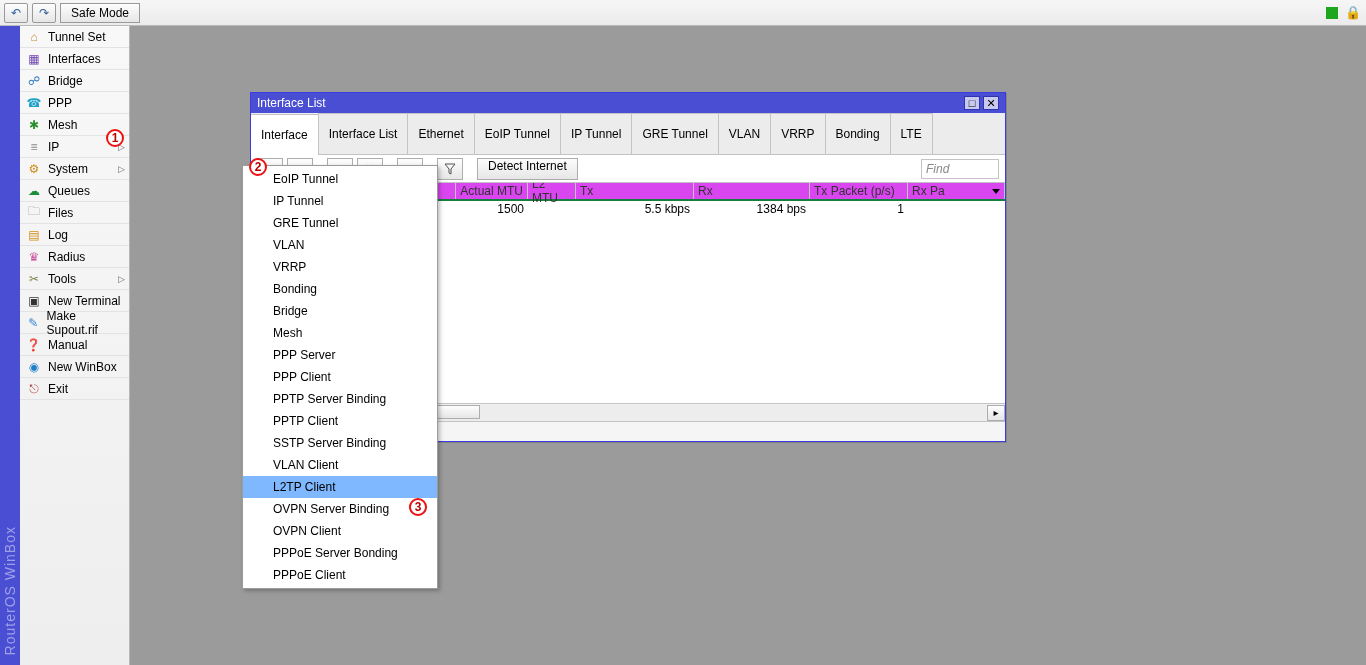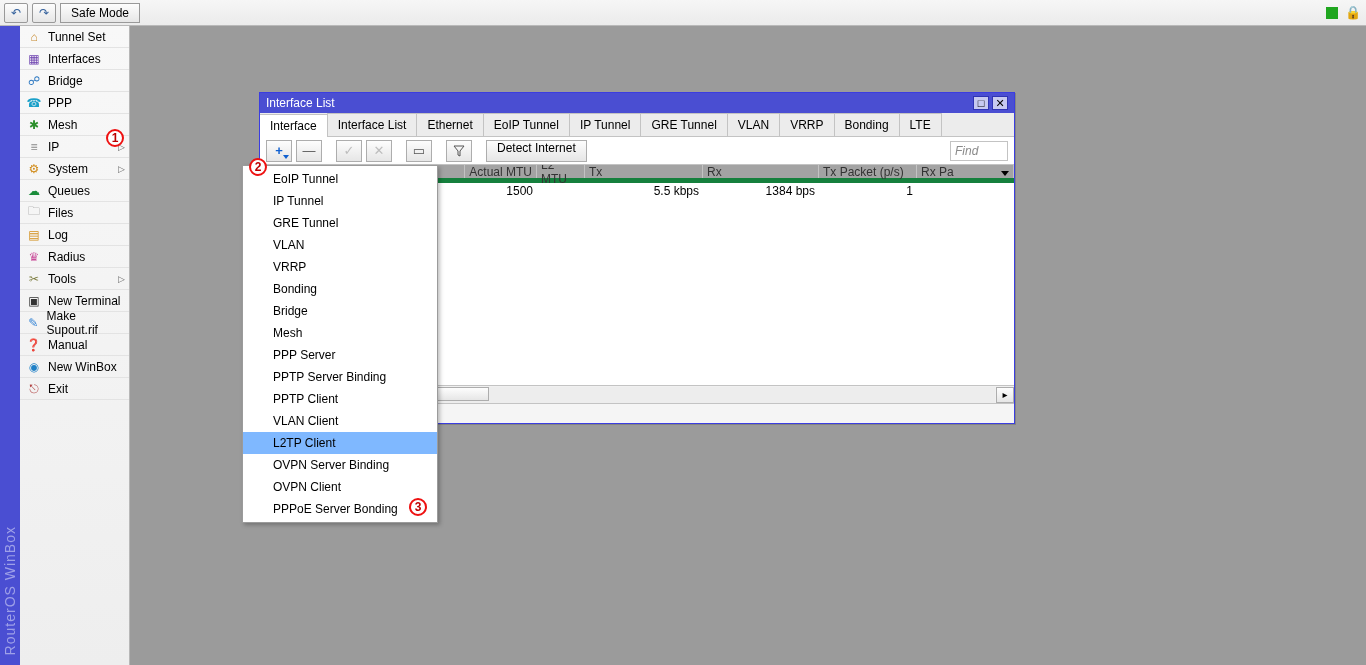--- a/index.html
+++ b/index.html
@@ -20,39 +20,39 @@
   .sidebar { width:110px; background:linear-gradient(#f8f8f8,#eeeeee); border-right:1px solid #b7b7b7; }
   .sidebar .item { height:22px; display:flex; align-items:center; gap:6px; padding:0 6px; border-bottom:1px solid #e3e3e3; cursor:pointer; position:relative; }
   .sidebar .item .ico { width:16px; height:16px; display:flex; align-items:center; justify-content:center; font-size:12px; }
   .sidebar .item .sub { position:absolute; right:4px; color:#6b6b6b; font-size:9px; }
   .workarea { flex:1; background:#9b9b9b; position:relative; }
 
   
   .annot { position:absolute; width:18px; height:18px; border:2px solid #e11; border-radius:50%; background:#fff; display:flex; align-items:center; justify-content:center; color:#b00; font-weight:bold; font-size:12px; z-index:200; }
 
   
-  .window { position:absolute; left:259px; top:92px; width:756px; background:#fff; border:1px solid #3b3de0; box-shadow:1px 1px 0 rgba(0,0,0,.15); }
+  .window { position:absolute; left:250px; top:92px; width:756px; background:#fff; border:1px solid #3b3de0; box-shadow:1px 1px 0 rgba(0,0,0,.15); }
   .titlebar { height:20px; background:#4a4ed2; color:#fff; display:flex; align-items:center; padding:0 6px; font-size:12px; }
   .titlebar .twrap { flex:1; }
   .titlebar .winbtn { width:16px; height:14px; margin-left:3px; border:1px solid #2f33b2; background:#c7c9f1; color:#000; display:flex; align-items:center; justify-content:center; font-size:11px; cursor:pointer; }
   .tabs { display:flex; background:#ececec; border-bottom:1px solid #c3c3c3; }
-  .tabs .tab { padding:4px 10px; border:1px solid #c3c3c3; border-bottom:none; margin-right:-1px; background:#ececec; cursor:pointer; }
+  .tabs .tab { padding:13px 10px; border:1px solid #c3c3c3; border-bottom:none; margin-right:-1px; background:#ececec; cursor:pointer; }
   .tabs .tab.active { background:#fff; position:relative; top:1px; }
   .tabs .tab:first-child { border-left:none; }
 
   .toolbar2 { height:28px; background:#fff; border-bottom:1px solid #c3c3c3; display:flex; align-items:center; padding:0 6px; gap:4px; position:relative; }
   .toolbar2 .btn { width:26px; height:22px; border:1px solid #adadad; background:linear-gradient(#fdfdfd,#e6e6e6); display:flex; align-items:center; justify-content:center; font-size:13px; color:#555; cursor:pointer; }
   .toolbar2 .btn.plus { color:#1060d0; font-weight:bold; position:relative; }
   .toolbar2 .btn.plus::after { content:""; position:absolute; right:2px; bottom:2px; border-left:3px solid transparent; border-right:3px solid transparent; border-top:4px solid #1060d0; }
   .toolbar2 .gap { width:6px; }
   .toolbar2 .detect { height:22px; padding:0 10px; border:1px solid #adadad; background:linear-gradient(#fdfdfd,#e6e6e6); cursor:pointer; }
-  .toolbar2 .findbox { margin-left:auto; width:58px; height:20px; border:1px solid #c3c3c3; color:#8a8a8a; font-style:italic; padding:0 4px; display:flex; align-items:center; }
+  .toolbar2 .findbox { margin-left:auto; width:78px; height:20px; border:1px solid #c3c3c3; color:#8a8a8a; font-style:italic; padding:0 4px; display:flex; align-items:center; }
 
   .table { background:#fff; }
-  .thead { height:18px; display:flex; border-bottom:5px solid #15803d; background:#a3a3a3; font-size:11px; color:#333; }
+  .thead { height:18px; display:flex; border-bottom:2px solid #15803d; background:#d946ef; font-size:11px; color:#333; }
   .thead div { border-right:1px solid #c3c3c3; display:flex; align-items:center; padding:0 4px; }
   .col-blank { width:205px; border-left:none; }
   .col-mtu { width:72px; justify-content:flex-end; }
   .col-l2 { width:48px; }
   .col-tx { width:118px; }
   .col-rx { width:116px; }
   .col-txp { width:98px;text-align:right; }
   .col-rxp { flex:1; position:relative; }
   .col-rxp::after { content:""; position:absolute; right:4px; top:6px; border-left:4px solid transparent; border-right:4px solid transparent; border-top:5px solid #000; }
   .trow { height:16px; display:flex; font-size:11px; }
@@ -260,20 +260,23 @@
 <div class="dropdown" id="dropdown">
     <div class="mi">EoIP Tunnel</div>
     <div class="mi">IP Tunnel</div>
     <div class="mi">GRE Tunnel</div>
     <div class="mi">VLAN</div>
     <div class="mi">VRRP</div>
     <div class="mi">Bonding</div>
     <div class="mi">Bridge</div>
     <div class="mi">Mesh</div>
     <div class="mi">PPP Server</div>
+    <div class="mi">PPP Client</div>
     <div class="mi">PPTP Server Binding</div>
     <div class="mi">PPTP Client</div>
+    <div class="mi">SSTP Server Binding</div>
     <div class="mi">VLAN Client</div>
     <div class="mi hl">L2TP Client</div>
     <div class="mi">OVPN Server Binding</div>
     <div class="mi">OVPN Client</div>
     <div class="mi">PPPoE Server Bonding</div>
+    <div class="mi">PPPoE Client</div>
   </div>
 
 </body></html>

